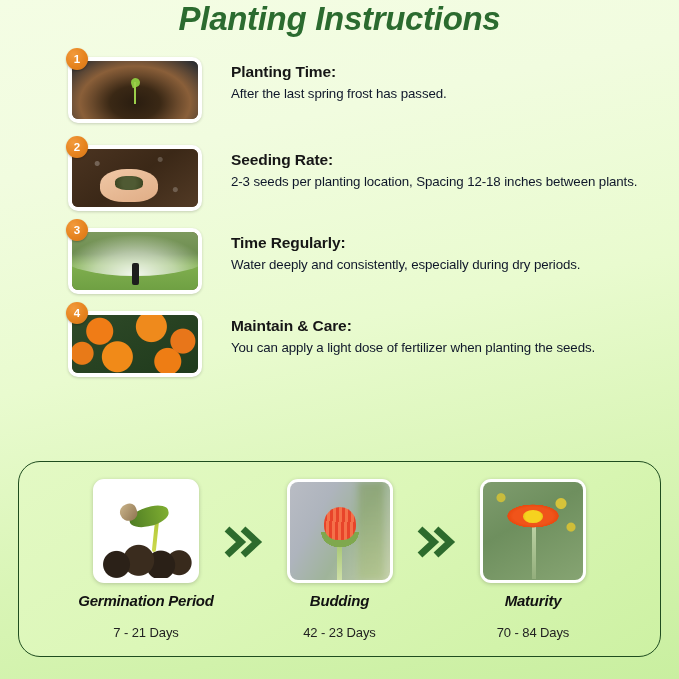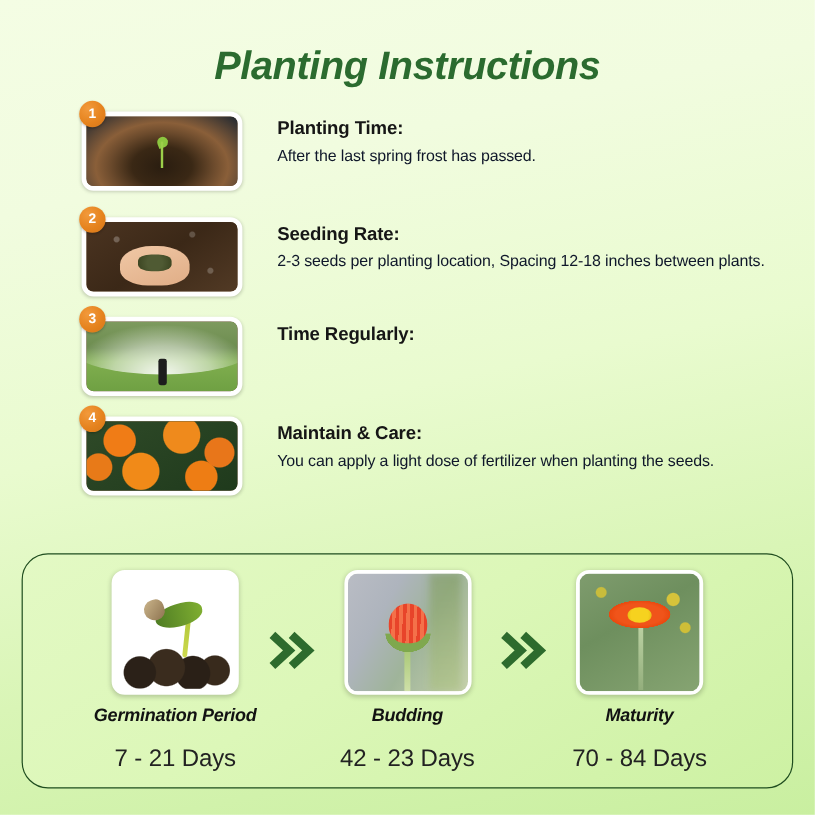--- a/index.html
+++ b/index.html
@@ -12,21 +12,20 @@
   .page { position:absolute; inset:0; }
 
   
   .title {
     text-align:center;
     font-size:33px;
     font-weight:bold;
     font-style:italic;
     color:#2b6b2f;
     letter-spacing:-0.3px;
-    padding-top:36px;
   }
 
   
   .steps { margin-top:19px; }
   .step { display:flex; align-items:flex-start; padding:0 0 0 68px; margin-bottom:17px; position:relative; }
   .step:nth-child(1) { margin-bottom:22px; }
   .step:nth-child(2) { margin-bottom:17px; }
   .step:nth-child(3) { margin-bottom:17px; }
 
   .thumb-wrap {
@@ -76,21 +75,21 @@
     width:106px; height:104px;
     margin:0 auto 9px;
     border-radius:11px;
     border:3px solid #ffffff;
     box-shadow:0 1px 4px rgba(0,0,0,.2);
     overflow:hidden; position:relative;
     background:#fff;
   }
   .stage-img .art { position:absolute; inset:0; }
   .stage-label { font-size:15px; font-weight:bold; font-style:italic; color:#121212; letter-spacing:-0.2px; }
-  .stage-days { font-size:20px; color:#222; margin-top:16px; letter-spacing:-0.1px; }
+  .stage-days { font-size:13px; color:#222; margin-top:16px; letter-spacing:-0.1px; }
 
   .chev { display:flex; align-items:center; margin-bottom:34px; }
   .chev svg { display:block; }
 
   
   .art-hands { background:radial-gradient(ellipse at 50% 72%, #2a1d10 0%, #3a2815 28%, #6b4a2c 48%, #8a5f39 62%, #1d2630 100%); }
   .art-hands::before {
     content:""; position:absolute; left:50%; top:30%;
     width:9px; height:9px; margin-left:-4px;
     background:#8cc63f; border-radius:50% 50% 50% 0; transform:rotate(-20deg);
@@ -252,20 +251,21 @@
 
     <div class="step">
       <div class="thumb-wrap">
         <div class="badge">3</div>
         <div class="thumb">
           <div class="art art-sprink"></div>
         </div>
       </div>
       <div class="step-text">
         <div class="step-head">Time Regularly:</div>
+        <div class="step-body">Water deeply and consistently, especially during dry periods.</div>
       </div>
     </div>
 
     <div class="step">
       <div class="thumb-wrap">
         <div class="badge">4</div>
         <div class="thumb">
           <div class="art art-marigold"></div>
         </div>
       </div>

